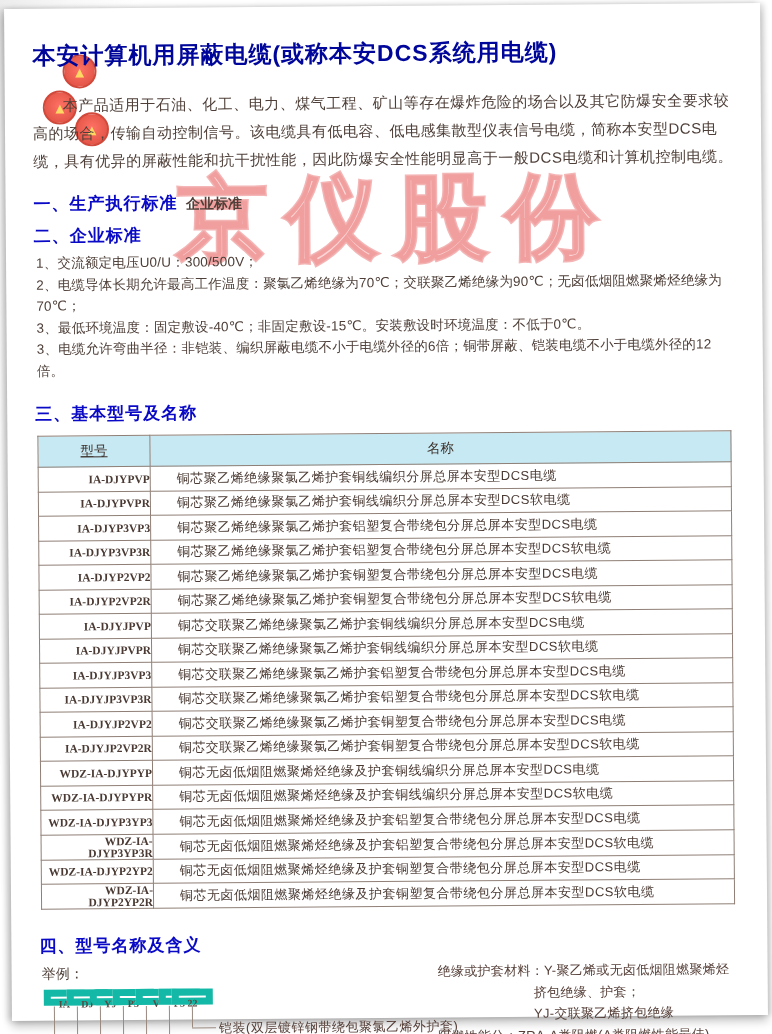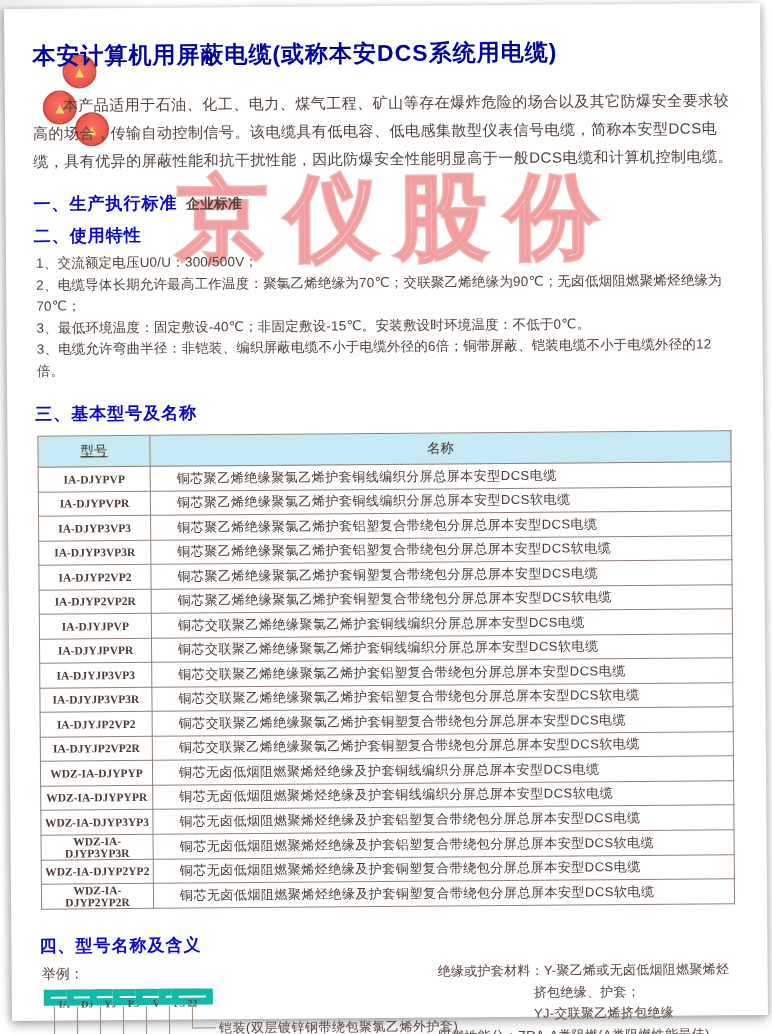--- a/index.html
+++ b/index.html
@@ -41,21 +41,21 @@
   .ulist { list-style: none; margin: 5px 0 0 2px; }
   .ulist li { font-size: 13.5px; color: #4e3f38; line-height: 21.5px; letter-spacing: .2px; }
 
   table.models { border-collapse: collapse; width: 694px; margin: 10px 0 0 2px; }
   table.models th, table.models td { border: 1px solid #8f7f76; }
   table.models th {
     background: #c7e9f3; font-size: 13.5px; font-weight: normal; color: #3c2f29;
     height: 31px; text-align: center;
   }
   table.models td { height: 24.5px; color: #4a3a33; }
-  td.model { width: 112px; text-align: center; font-family: "Liberation Serif", serif; font-weight: bold; font-size: 11.5px; letter-spacing: 0; }
+  td.model { width: 112px; text-align: right; font-family: "Liberation Serif", serif; font-weight: bold; font-size: 11.5px; letter-spacing: 0; }
   td.cname { font-size: 13px; padding-left: 26px; letter-spacing: .5px; }
 
   .example-label { font-size: 14px; color: #4e3f38; margin: 8px 0 0 2px; }
 
   .diagram { position: relative; height: 172px; margin-top: 6px; }
   .codebox { position: absolute; top: 0; width: 41px; height: 16px; border: 7px solid #14b8a6;
     font-size: 10px; font-weight: bold; color: #5a4a42; text-align: center; line-height: 15px;
     font-family: "Liberation Serif", serif; background: #fff; }
   .vline, .hline { position: absolute; background: #9a8a80; }
   .vline { width: 1px; }
@@ -82,21 +82,21 @@
     <h1 class="title">本安计算机用屏蔽电缆(或称本安DCS系统用电缆)</h1>
 
     <p class="intro">本产品适用于石油、化工、电力、煤气工程、矿山等存在爆炸危险的场合以及其它防爆安全要求较高的场合，传输自动控制信号。该电缆具有低电容、低电感集散型仪表信号电缆，简称本安型DCS电缆，具有优异的屏蔽性能和抗干扰性能，因此防爆安全性能明显高于一般DCS电缆和计算机控制电缆。</p>
 
     <div class="sec-line1">
       <span class="sec-head">一、生产执行标准</span>
       <span class="sec-suffix">企业标准</span>
     </div>
 
     <div>
-      <span class="sec-head">二、使用特性</span>
+      <span class="sec-head">二、企业标准</span>
       <ul class="ulist">
         <li>1、交流额定电压U0/U：300/500V；</li>
         <li>2、电缆导体长期允许最高工作温度：聚氯乙烯绝缘为70℃；交联聚乙烯绝缘为90℃；无卤低烟阻燃聚烯烃绝缘为70℃；</li>
         <li>3、最低环境温度：固定敷设-40℃；非固定敷设-15℃。安装敷设时环境温度：不低于0℃。</li>
         <li>3、电缆允许弯曲半径：非铠装、编织屏蔽电缆不小于电缆外径的6倍；铜带屏蔽、铠装电缆不小于电缆外径的12倍。</li>
       </ul>
     </div>
 
     <div style="margin-top:12px;">
       <span class="sec-head">三、基本型号及名称</span>

